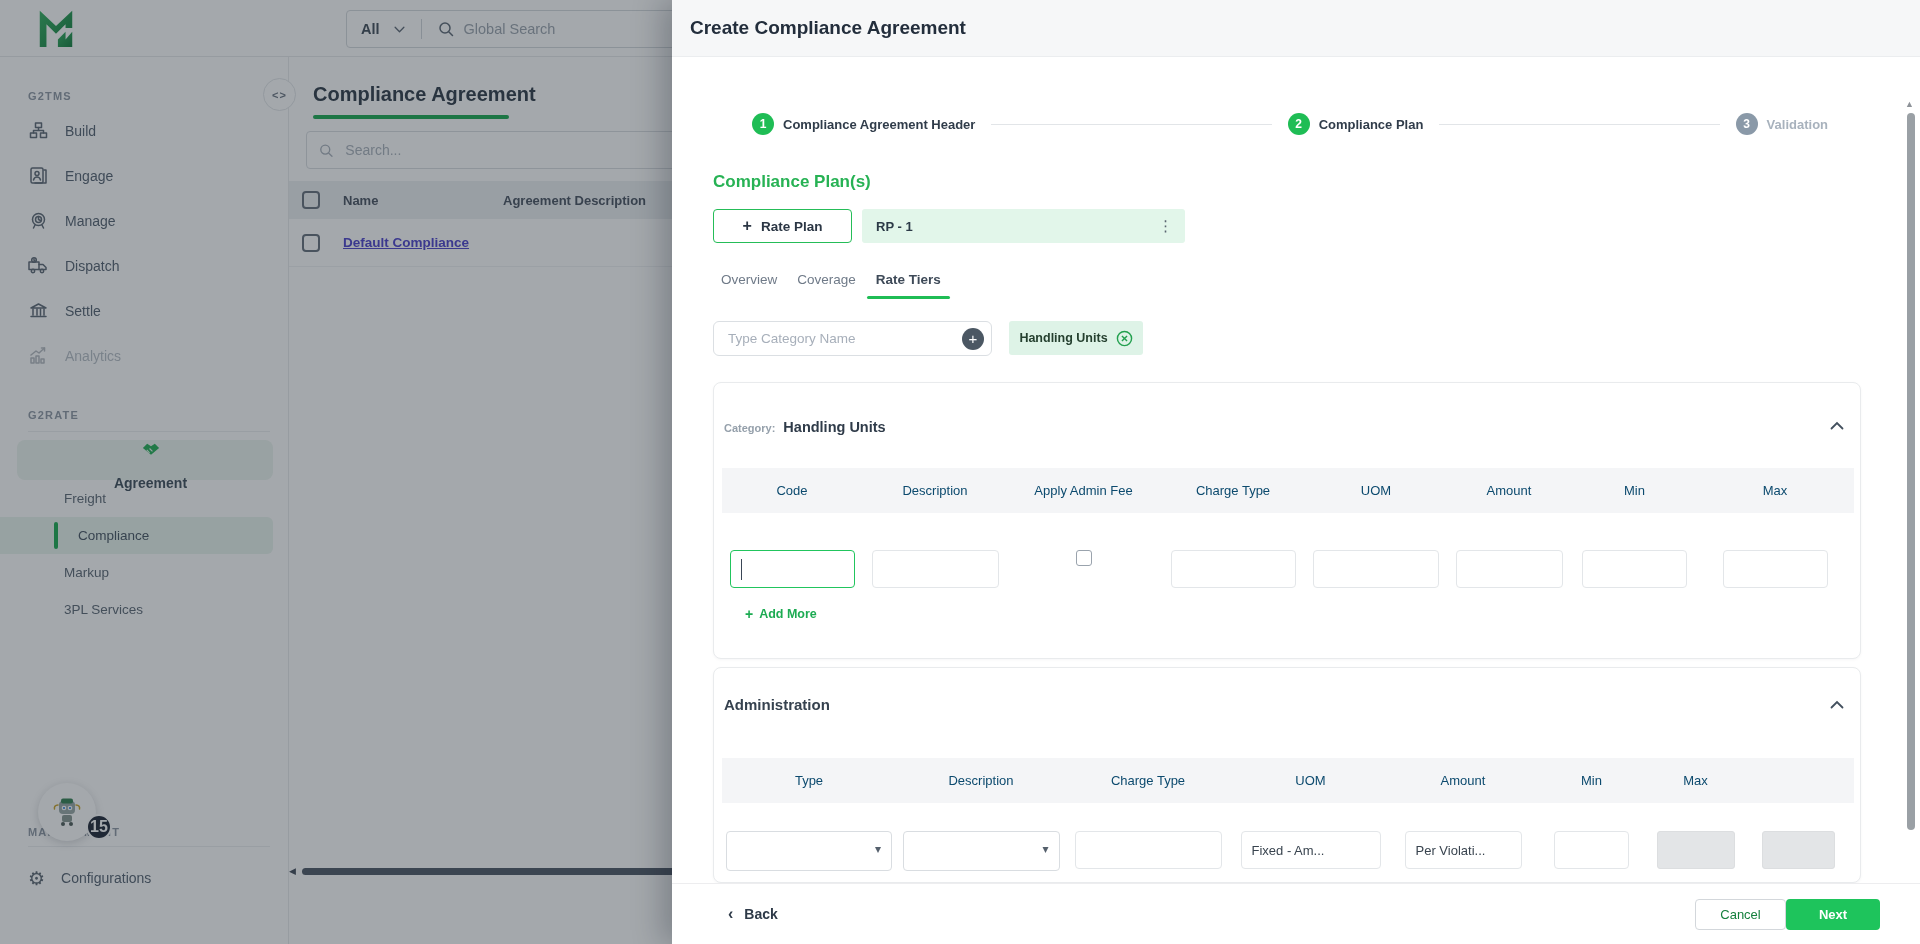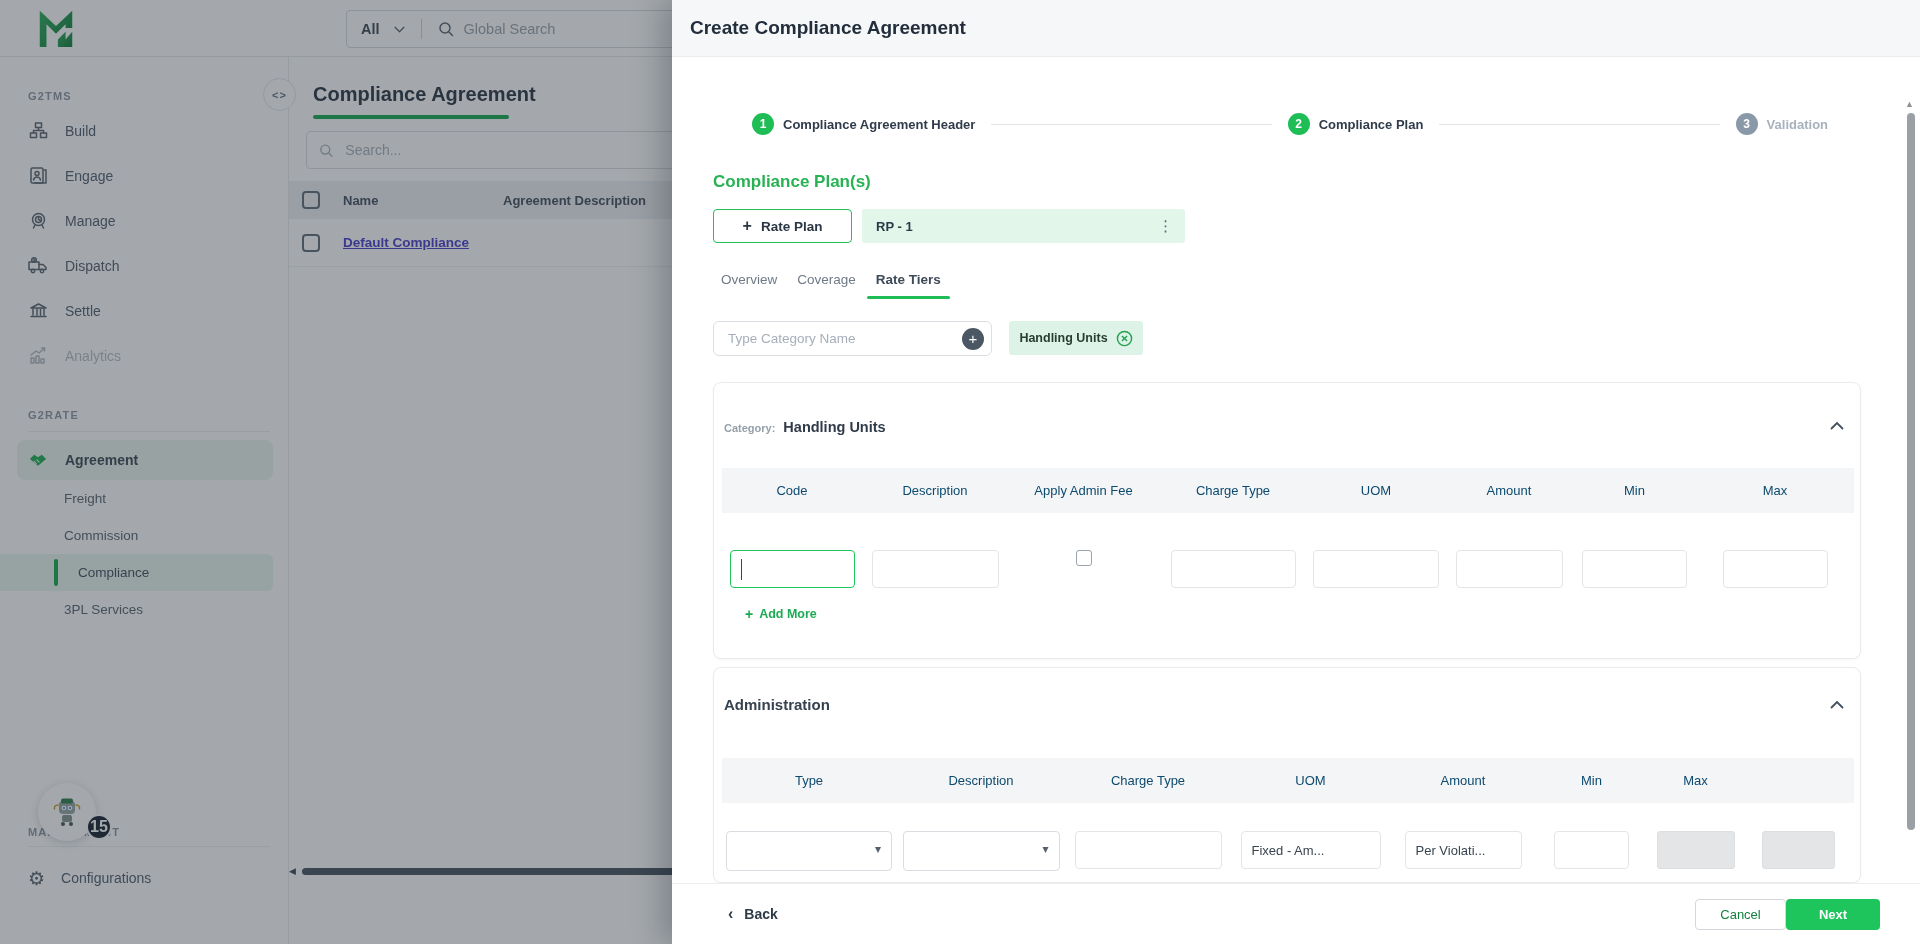--- a/index.html
+++ b/index.html
@@ -25,21 +25,21 @@
   .sec-label { margin:0 0 4px 28px; font-size:11px; font-weight:700;
     letter-spacing:1.2px; color:#8d97a3; height:14px; }
   .nav-item { height:45px; display:flex; align-items:center; gap:17px;
     padding-left:28px; font-size:14px; color:#525f6e; cursor:pointer; }
   .nav-item .ic { width:20px; height:20px; display:flex; align-items:center; justify-content:center; }
   .nav-item.disabled { color:#b6bdc5; }
   .nav-item.disabled svg { opacity:.45; }
   .g2rate-label { margin-top:31px; }
   .sec-divider { height:1px; background:#eceef0; margin:8px 18px 8px 28px; }
   .nav-item.active-parent { height:40px; margin:0 15px 0 17px; padding-left:11px;
-    background:#ecf5ef; border-radius:8px; color:#3c4a58; font-weight:600; }
+    background:#ecf5ef; border-radius:8px; color:#3c4a58; font-weight:600;flex-direction:column; }
   .sub-item { height:37px; display:flex; align-items:center; padding-left:64px;
     font-size:13.5px; color:#5a6673; cursor:pointer; position:relative; }
   .sub-item.selected { background:#e9f4ee; margin-right:15px; border-radius:0 6px 6px 0; color:#43515f; }
   .sub-item.selected::before { content:""; position:absolute; left:54px; top:5px;
     width:4px; height:27px; background:#17a94e; border-radius:2px; }
   .sub-item.selected span { padding-left:14px; }
   .sidebar-bottom { position:absolute; left:0; bottom:0; width:288px; height:130px; }
   .mgmt-label { position:absolute; left:28px; top:12px; font-size:11px; font-weight:700;
     letter-spacing:1.2px; color:#8d97a3; }
   .mgmt-divider { position:absolute; left:28px; right:18px; top:32px; height:1px; background:#eceef0; }
@@ -305,25 +305,25 @@
         <svg width="21" height="18" viewBox="0 0 21 18">
             <path d="M2 8l4.5-4.5 4 2.5 4-2.5L19 8l-8.5 7z" fill="#1fae53"></path>
             <path d="M6 10l3 3M9 8.5l3 3" stroke="#e9f6ee" stroke-width="1.2" fill="none"></path>
           </svg>
       </span>
       <span>Agreement</span>
     </div>
     <div class="sub-item">
       <span>Freight</span>
     </div>
-    <div class="sub-item">
-      <span>Commission</span>
-    </div>
     <div class="sub-item selected">
       <span>Compliance</span>
+    </div>
+    <div class="sub-item">
+      <span>Markup</span>
     </div>
     <div class="sub-item">
       <span>3PL Services</span>
     </div>
 
     <div class="sidebar-bottom">
       <div class="mascot">
         <svg width="34" height="34" viewBox="0 0 34 34">
           <path d="M8 10c-3 0-4 2-3.5 4M26 10c3 0 4 2 3.5 4" class="st" style="stroke:#c9a227"></path>
           <rect x="9" y="6" width="16" height="13" rx="4" fill="#97a6a4"></rect>

